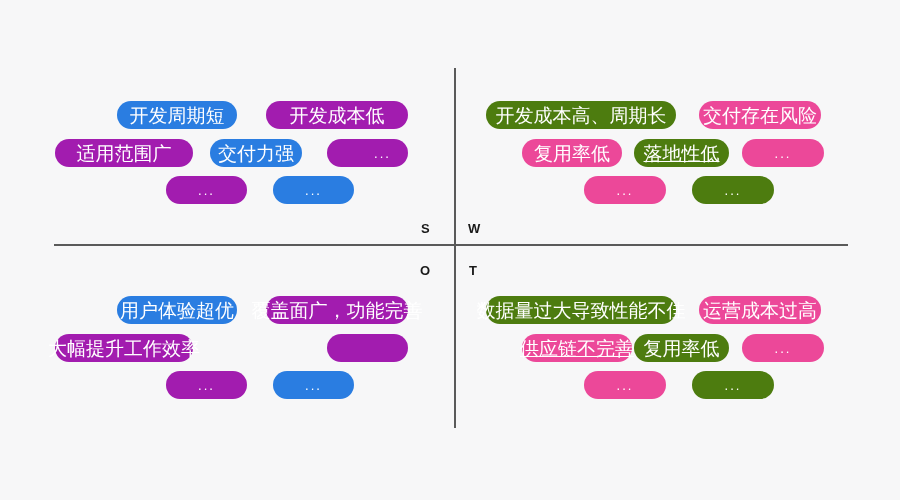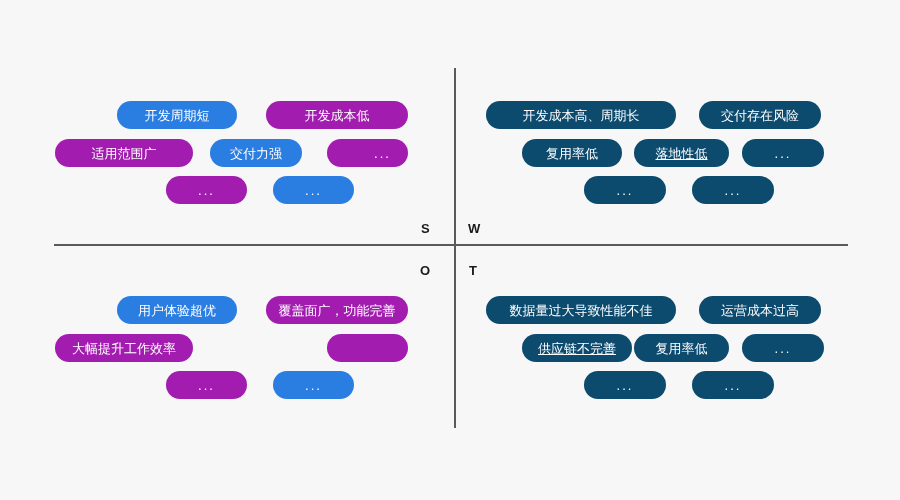--- a/index.html
+++ b/index.html
@@ -52,32 +52,32 @@
   .axis-label.lab-t { left: 469px; top: 264px; }
 
   
   .pill {
     position: absolute;
     display: flex;
     align-items: center;
     justify-content: center;
     border-radius: 999px;
     box-sizing: border-box;
-    font-size: 13px;
+    font-size: 19px;
     line-height: 1;
     color: #ffffff;
     white-space: nowrap;
     padding: 0 10px;
     height: 28px;
     user-select: none;
   }
   .pill.blue  { background: #2a7de1; }
   .pill.teal  { background: #a21caf; }
-  .pill.gray-dark  { background: #0c4a6e; }
-  .pill.gray-light { background: #0c4a6e; }
+  .pill.gray-dark  { background: #4d7c0f; }
+  .pill.gray-light { background: #ec4899; }
 
   .pill.dots {
     font-size: 13px;
     letter-spacing: 2px;
     color: #ffffff;
   }
   .pill.dots-right { justify-content: center; padding-left: 40px; }
   .pill.blank { }
 </style>
 </head>

